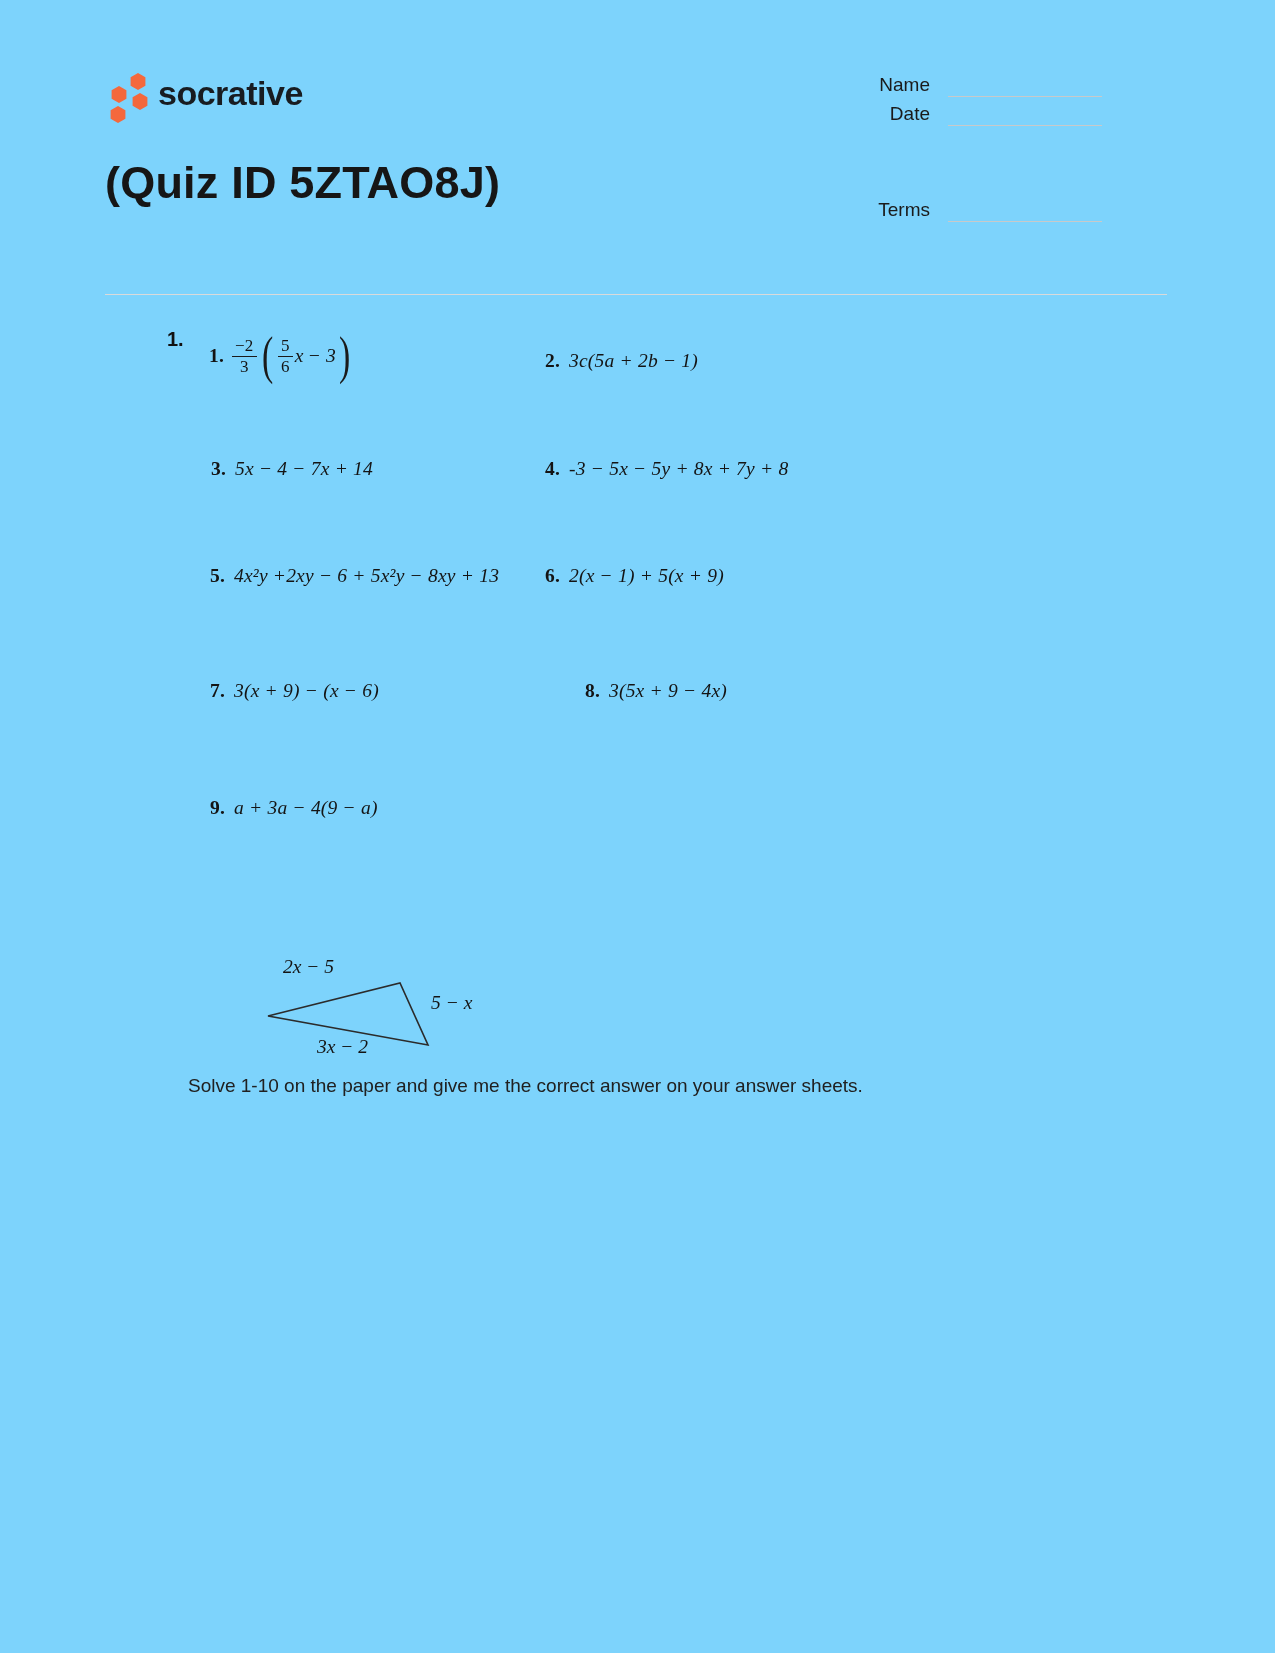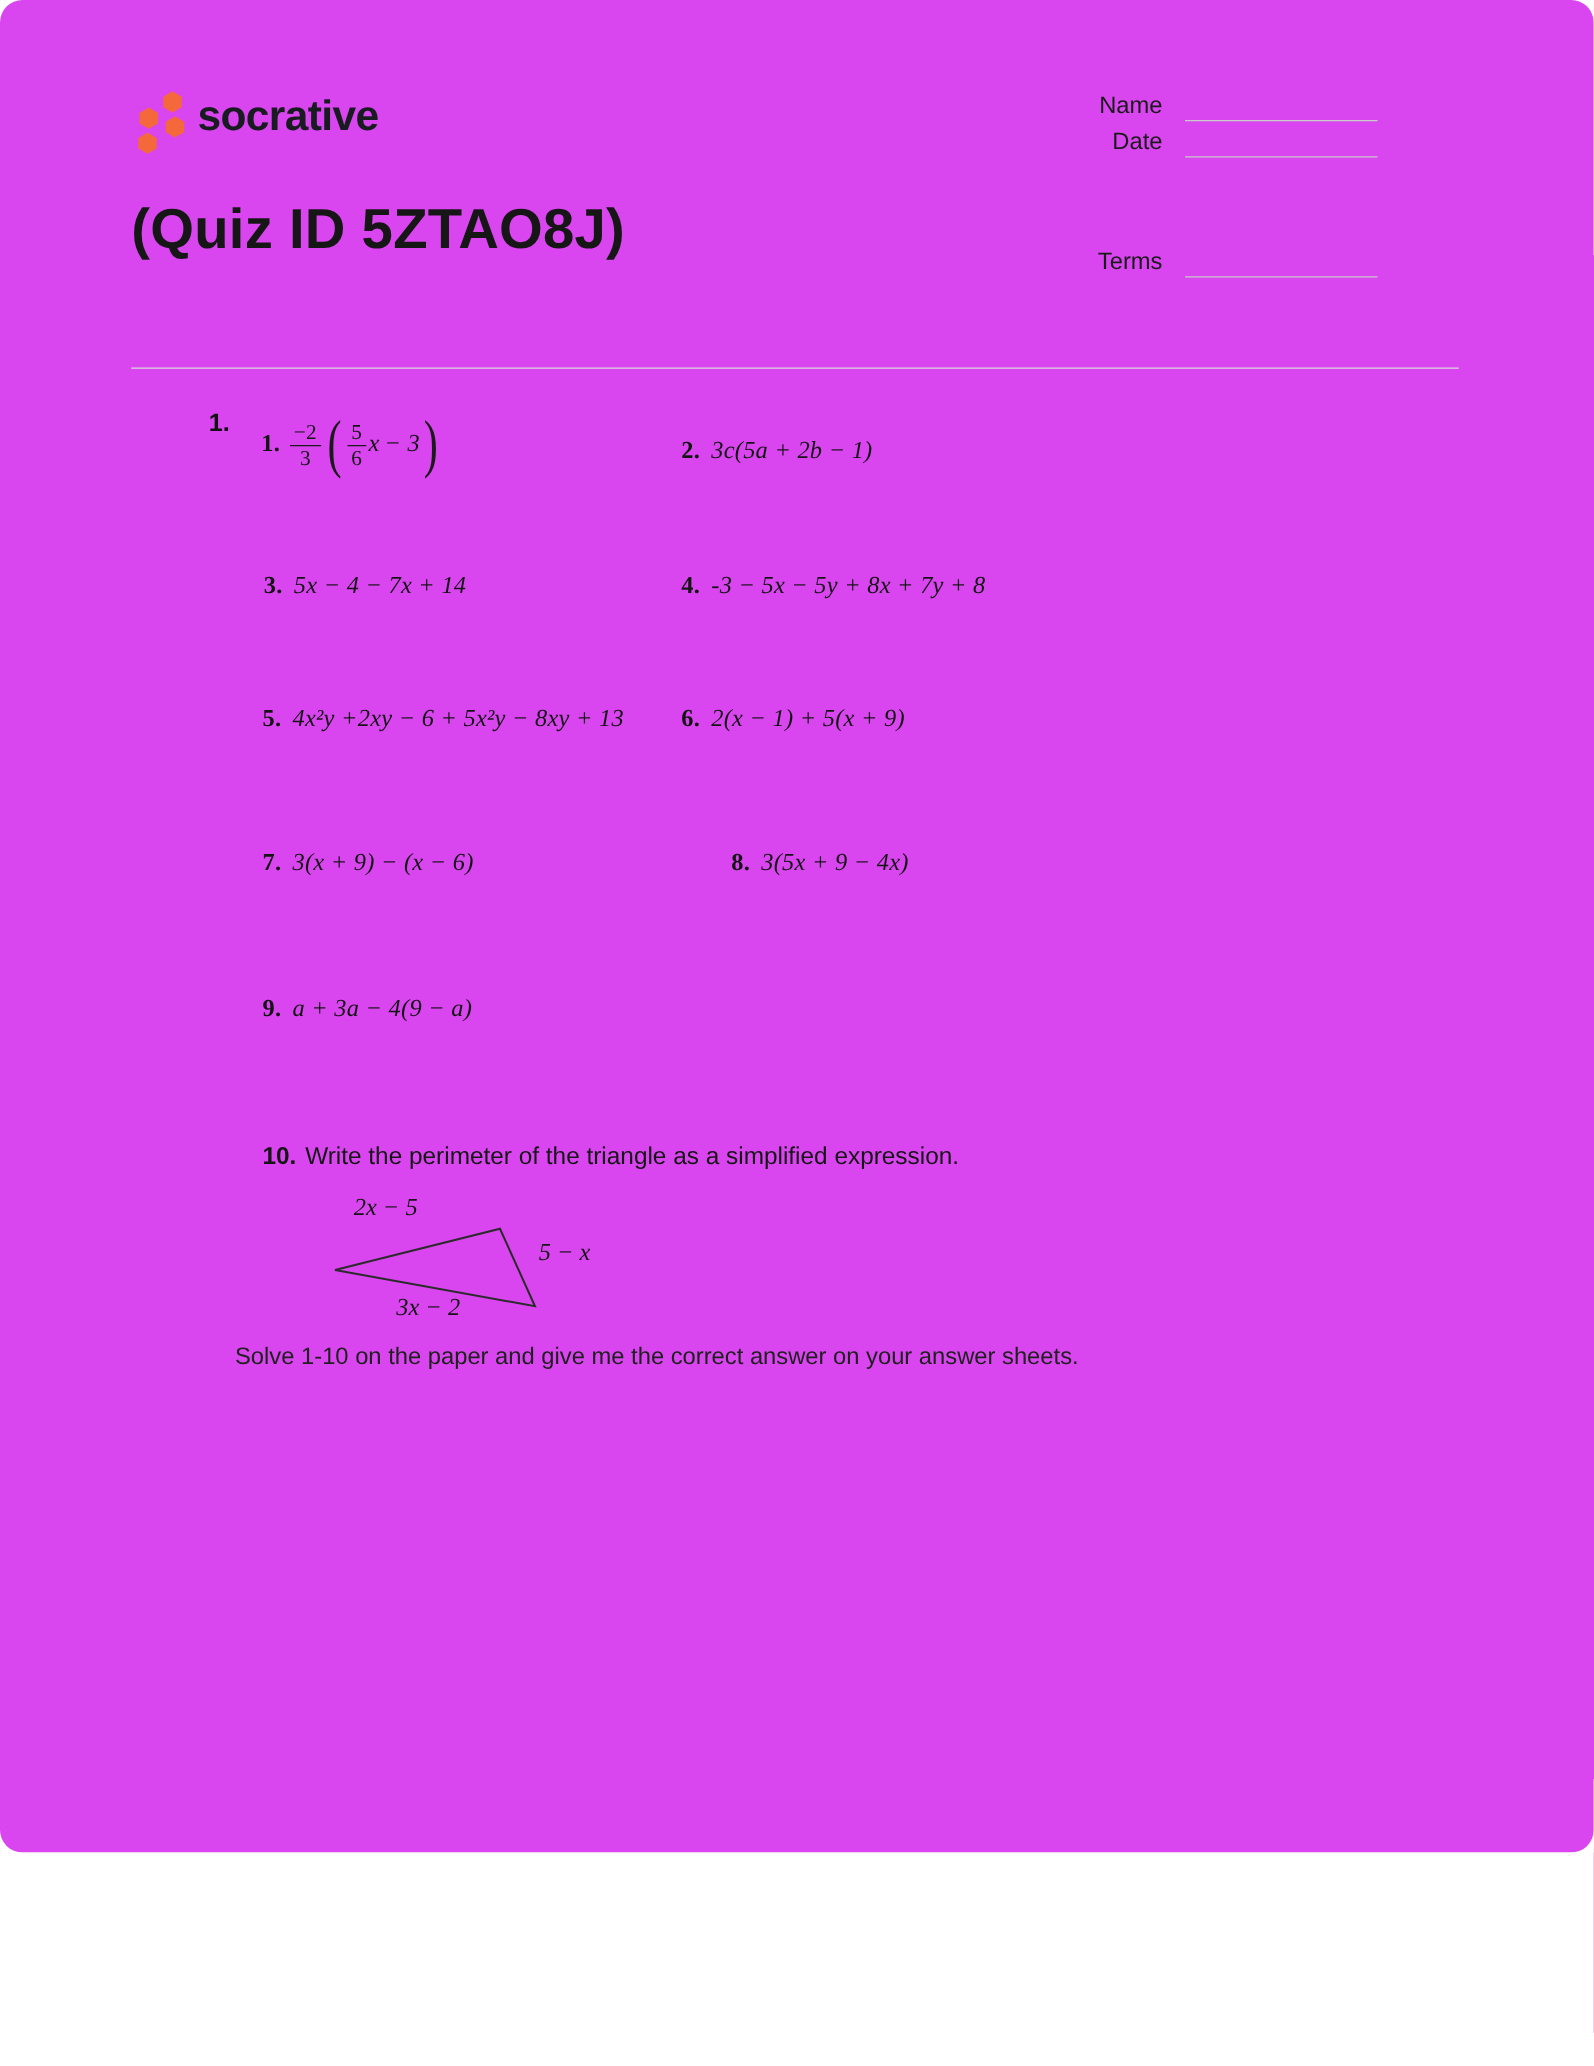--- a/index.html
+++ b/index.html
@@ -1,24 +1,23 @@
 <!DOCTYPE html>
 <html><head>
 <meta charset="utf-8">
 <style>
   * { margin:0; padding:0; box-sizing:border-box; }
   html,body { background:#ffffff; }
   .page {
     position:relative;
-    width:1275px; height:1482px;
-    background:#d946ef;
+    width:1275px; height:1653px;
+    background:#7dd3fc;
     font-family:"Liberation Sans", sans-serif;
     color:#1b1b1b;
     overflow:hidden;
-    border-radius:18px;
   }
   
   .logo-svg { position:absolute; left:104px; top:62px; }
   .wordmark {
     position:absolute; left:158px; top:74px;
     font-size:34px; font-weight:700; letter-spacing:-0.5px; color:#181c21;
   }
   .field { position:absolute; display:flex; align-items:flex-end; width:256px;justify-content:center; }
   .field-label {
     width:84px; text-align:right; font-size:19px; color:#1a1a1a; line-height:1.2;
@@ -156,23 +155,20 @@
   <div class="prob" style="left:210px; top:680px;">
     <span class="pnum">7.</span><span>3(x + 9) − (x − 6)</span>
   </div>
   <div class="prob" style="left:545px; top:680px;margin-left:40px;">
     <span class="pnum">8.</span><span>3(5x + 9 − 4x)</span>
   </div>
   <div class="prob" style="left:210px; top:797px;">
     <span class="pnum">9.</span><span>a + 3a − 4(9 − a)</span>
   </div>
 
-  <div class="p10">
-    <span class="pnum10">10.</span><span>Write the perimeter of the triangle as a simplified expression.</span>
-  </div>
 
   <div class="figure">
     <svg width="280" height="120" viewBox="0 0 280 120">
       <polygon points="13,66 145,33 173,95" fill="none" stroke="#2b2b2b" stroke-width="1.6"></polygon>
     </svg>
     <span class="tri-label lab-top">2x − 5</span>
     <span class="tri-label lab-right">5 − x</span>
     <span class="tri-label lab-bottom">3x − 2</span>
   </div>
 

